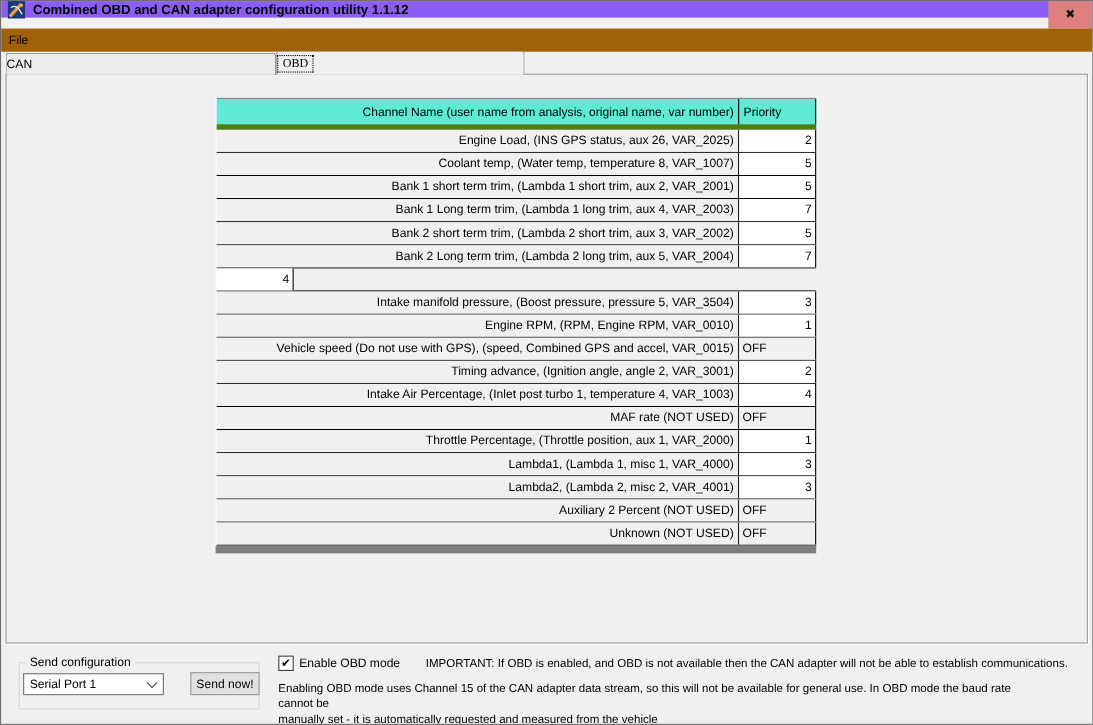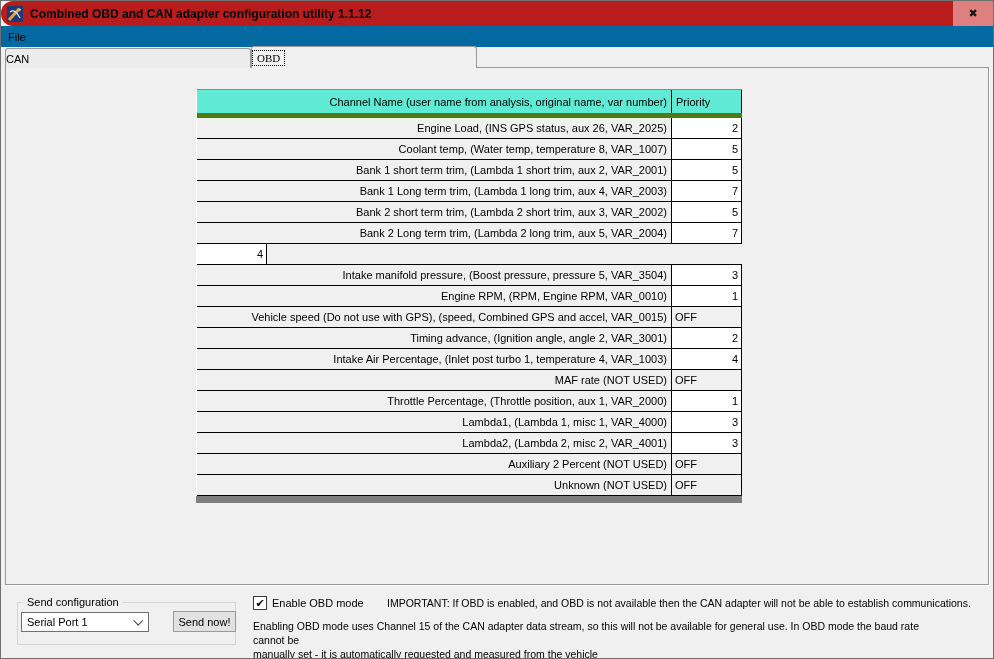--- a/index.html
+++ b/index.html
@@ -6,36 +6,36 @@
   * { box-sizing:border-box; }
 
   .window {
     position:relative; width:994px; height:659px;
     background:#f0f0f0; border:1px solid #6f6f6f;
     overflow:hidden;
   }
 
   
   .titlebar {
-    position:absolute; left:0; top:0; width:992px; height:25px;
-    background:#b91c1c; display:flex; align-items:center;border-radius:12px;
+    position:absolute; left:0; top:0; width:992px; height:15px;
+    background:#8b5cf6; display:flex; align-items:center;
   }
   .app-icon { width:16px; height:16px; margin:0 7px 0 6px; flex:0 0 auto; }
   .title-text { font-size:12px; font-weight:600; color:#000; white-space:nowrap; }
   .close-btn {
     position:absolute; right:0; top:0; width:40px; height:25px;
     background:#de8080; display:flex; align-items:center; justify-content:center;
     cursor:default;
   }
   .close-btn span { font-size:11px; font-weight:bold; color:#151515; line-height:1; }
 
   
   .menubar {
     position:absolute; left:0; top:25px; width:992px; height:21px;
-    background:#0369a1; display:flex; align-items:center;
+    background:#a16207; display:flex; align-items:center;
   }
   .menu-item { font-size:11px; color:#000; padding:0 7px; height:100%; display:flex; align-items:center; }
 
   
   .tab-page {
     position:absolute; left:4px; top:66px; width:984px; height:518px;
     background:#f0f0f0; border:1px solid #999;
     box-shadow:1px 1px 0 rgba(255,255,255,.9);
   }
   .tab {

